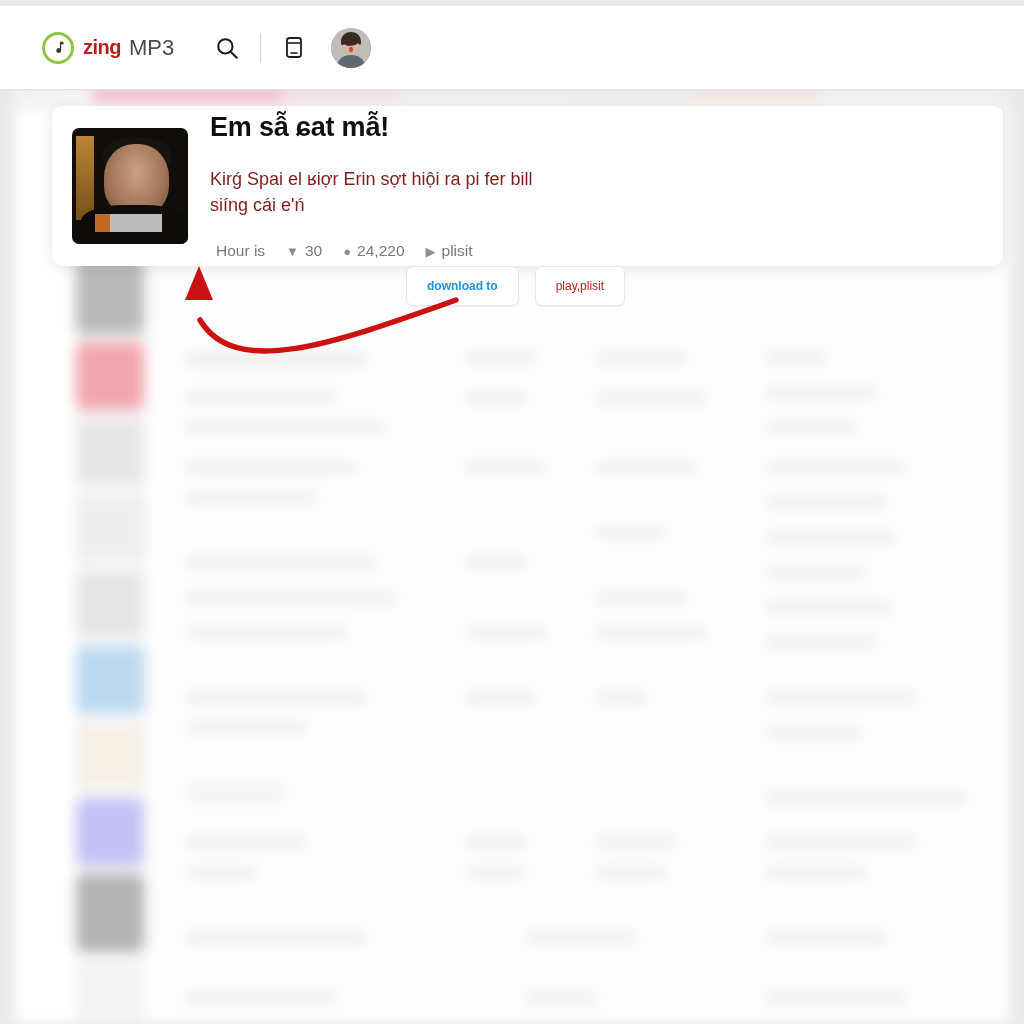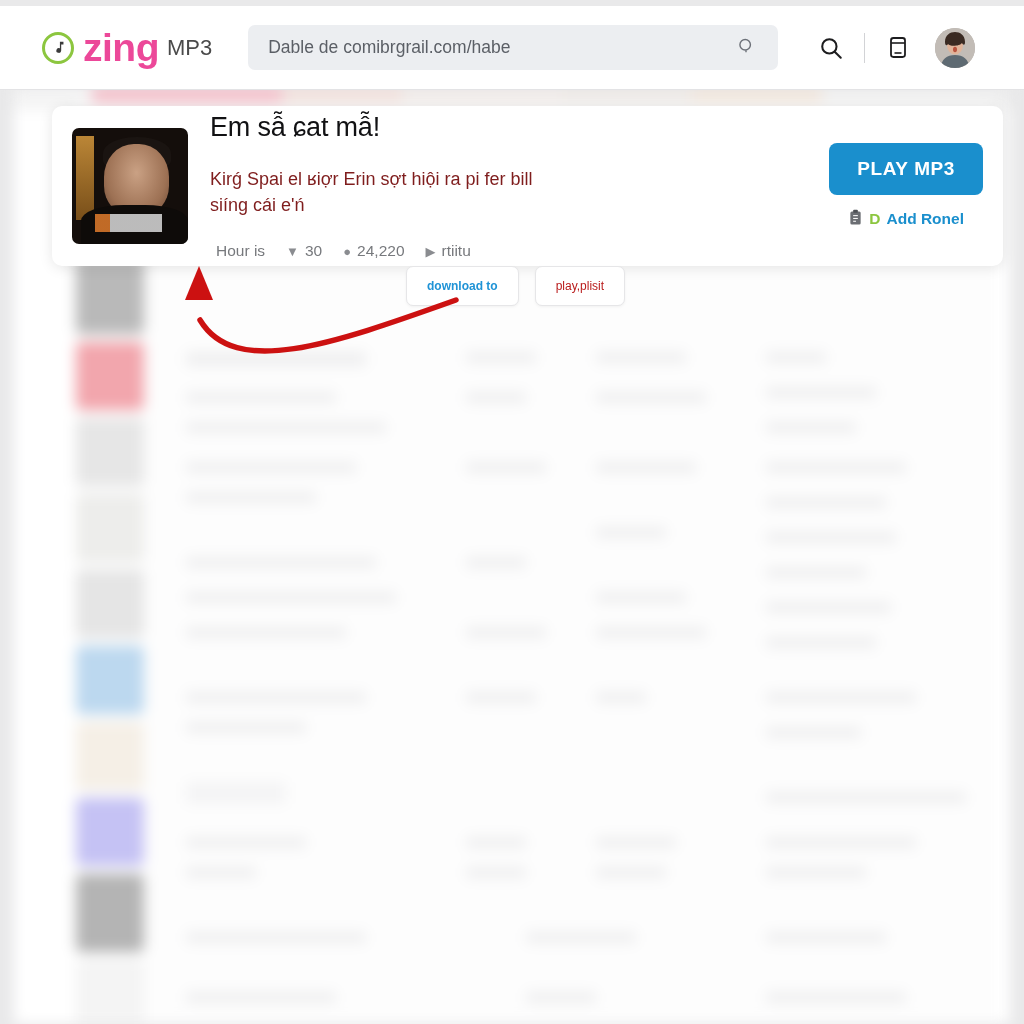--- a/index.html
+++ b/index.html
@@ -56,21 +56,21 @@
     border-bottom: 1px solid #e3e3e5;
   }
   .logo-wrap { display: flex; align-items: center; margin-left: 42px; }
   .logo-mark {
     width: 32px; height: 32px; border-radius: 50%;
     border: 3px solid #8cc63f;
     display: flex; align-items: center; justify-content: center;
     margin-right: 9px;
   }
   .logo-word {
-    font-size: 39px; font-weight: bold; color: #ec4899; letter-spacing: -0.5px;
+    font-size: 20px; font-weight: bold; color: #b91c1c; letter-spacing: -0.5px;
   }
   .logo-sub {
     font-size: 22px; color: #4a4a4a; margin-left: 8px; letter-spacing: 0px;
   }
   .searchbar {
     position: relative;
     margin-left: 36px;
     width: 530px; height: 45px;
     background: #eceef1;
     border-radius: 7px;
@@ -144,21 +144,21 @@
     opacity: .85;
   }
   .art .badge {
     position: absolute; left: 20%; bottom: 10%;
     width: 58%; height: 16%;
     background: linear-gradient(90deg,#d4752a 0%,#d4752a 22%,#cfcfcf 22%,#cfcfcf 100%);
     opacity: .9;
   }
   .card-main { flex: 1 1 auto; min-width: 0; }
   .card-title {
-    font-size: 27px; font-weight: normal; color: #111113;
+    font-size: 27px; font-weight: bold; color: #111113;
     margin-bottom: 13px; letter-spacing: -0.2px;
   }
   .card-desc {
     font-size: 18px; color: #7f1d1d; line-height: 1.42;
     max-width: 330px;
     margin-top: 24px;
   }
   .card-meta {
     display: flex; align-items: center; gap: 9px;
     margin-top: 24px; font-size: 15.5px; color: #77797d;
@@ -299,29 +299,20 @@
     <div class="logo-wrap">
       <span class="logo-mark">
         <svg width="17" height="17" viewBox="0 0 24 24" aria-hidden="true">
           <path d="M14 4v9.2a3.4 3.4 0 1 0 1.8 3V7.6h3.2V4z" fill="#3b3b3b"></path>
         </svg>
       </span>
       <span class="logo-word">zing</span>
       <span class="logo-sub">MP3</span>
     </div>
 
-    <div class="searchbar">
-      <span class="search-value">Dable de comibrgrail.com/habe</span>
-      <span class="search-glyph">
-        <svg width="20" height="20" viewBox="0 0 24 24" aria-hidden="true">
-          <circle cx="11" cy="10.5" r="6.3" fill="none" stroke="currentColor" stroke-width="1.7"></circle>
-          <line x1="12" y1="17" x2="12" y2="19.5" stroke="currentColor" stroke-width="1.7"></line>
-        </svg>
-      </span>
-    </div>
 
     <div class="topbar-actions">
       <span class="icon-btn">
         <svg width="26" height="26" viewBox="0 0 24 24" aria-hidden="true">
           <circle cx="10.5" cy="10.5" r="6.6" fill="none" stroke="currentColor" stroke-width="1.9"></circle>
           <line x1="15.4" y1="15.4" x2="21" y2="21" stroke="currentColor" stroke-width="1.9" stroke-linecap="round"></line>
         </svg>
       </span>
       <span class="vdivider"></span>
       <span class="icon-btn">
@@ -364,41 +355,25 @@
         <span class="mi">
           <span class="gl">▼</span>
           <span>30</span>
         </span>
         <span class="mi">
           <span class="gl">●</span>
           <span>24,220</span>
         </span>
         <span class="mi">
           <span class="gl">▶</span>
-          <span>rtiitu</span>
+          <span>plisit</span>
         </span>
       </div>
     </div>
 
-    <div class="card-right">
-      <button class="play-btn">PLAY MP3</button>
-      <div class="add-row">
-        <span class="clip">
-          <svg width="15" height="17" viewBox="0 0 16 18" aria-hidden="true">
-            <rect x="2.5" y="2.5" width="11" height="14" rx="1.6" fill="#6b6e73"></rect>
-            <rect x="5.5" y="0.8" width="5" height="3" rx="1" fill="#4d5055"></rect>
-            <line x1="5.5" y1="7" x2="10.5" y2="7" stroke="#ffffff" stroke-width="1.1"></line>
-            <line x1="5.5" y1="10" x2="10.5" y2="10" stroke="#ffffff" stroke-width="1.1"></line>
-            <line x1="5.5" y1="13" x2="8.5" y2="13" stroke="#ffffff" stroke-width="1.1"></line>
-          </svg>
-        </span>
-        <span class="dmark">D</span>
-        <span class="addlbl">Add Ronel</span>
-      </div>
-    </div>
   </div>
 
   <div class="tabs">
     <button class="tab primary">download to</button>
     <button class="tab secondary">play,plisit</button>
   </div>
 
   <svg class="anno" width="1024" height="1024">
     <path d="M456 300 C 330 345, 235 378, 200 320" fill="none" stroke="#cc1111" stroke-width="5.5" stroke-linecap="round"></path>
     <polygon points="199,266 185,300 213,300" fill="#cc1111"></polygon>

